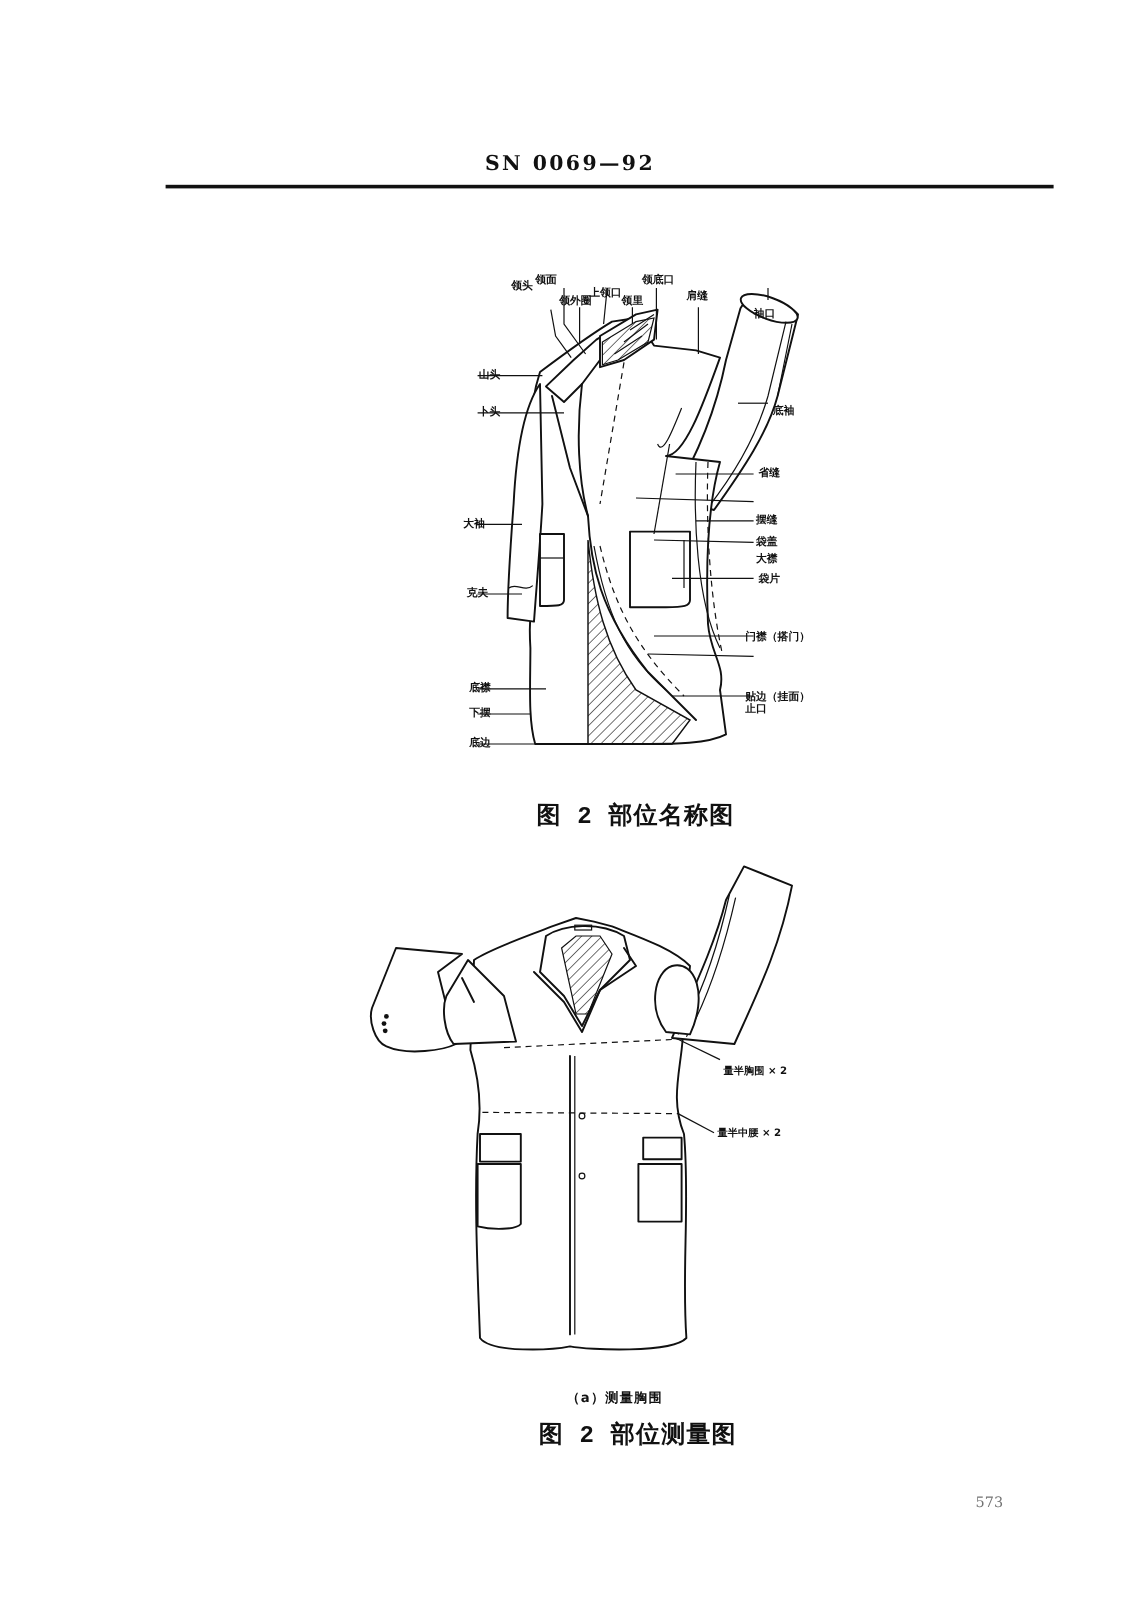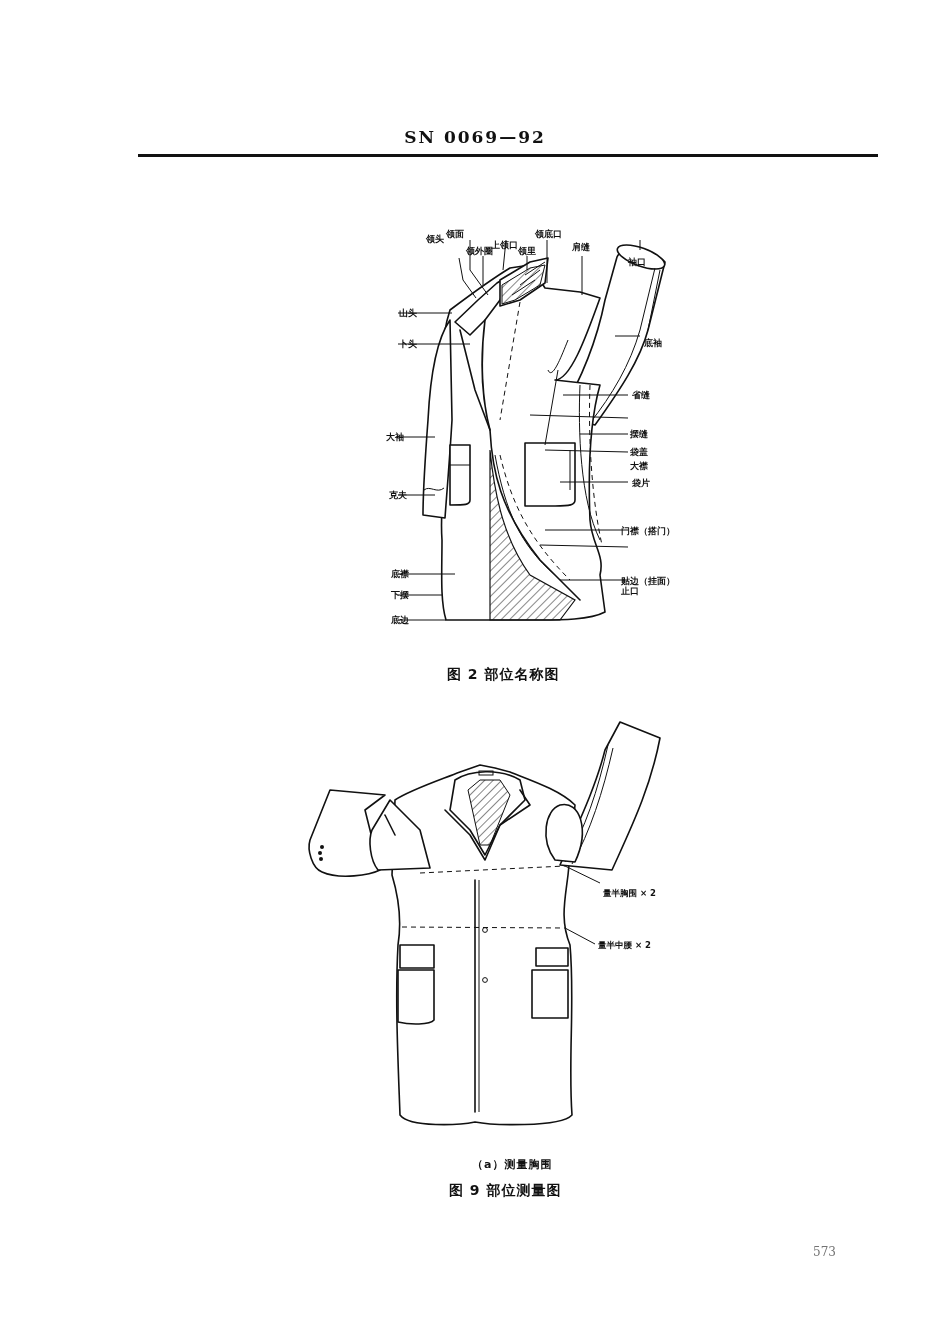--- a/index.html
+++ b/index.html
@@ -11,21 +11,21 @@
     .header-code {
       left: 0; width: 950px; top: 127px; text-align: center;
       font-family: "DejaVu Serif", serif; font-weight: bold; font-size: 17px;
       letter-spacing: 2px; color: #111;
     }
     .header-rule {
       left: 138px; top: 154px; width: 740px; height: 3px; background: #111;
     }
     .lbl { position: absolute; font-size: 9px; font-weight: bold; white-space: nowrap; color: #111; line-height: 10px; }
     .caption { position: absolute; font-weight: bold; white-space: nowrap; color: #111; }
-    .cap-main { font-size: 14px; letter-spacing: 1px; }
+    .cap-main { font-size: 20px; letter-spacing: 1px; font-family: Liberation Mono, monospace; }
     .cap-sub { font-size: 11px; letter-spacing: 1px; }
     .page-num { font-family: "DejaVu Serif", serif; font-size: 12px; color: #737373; }
     svg { position: absolute; left: 0; top: 0; }
     .stroke { fill: none; stroke: #111; stroke-width: 1.6; stroke-linejoin: round; stroke-linecap: round; }
     .thin { fill: none; stroke: #111; stroke-width: 1; }
     .dash { fill: none; stroke: #111; stroke-width: 1; stroke-dasharray: 5 4; }
     .fillw { fill: #fff; stroke: #111; stroke-width: 1.6; stroke-linejoin: round; }
   </style>
 </head>
 <body>
@@ -166,15 +166,15 @@
   <path class="fillw" d="M400,945 L434,945 L434,968 L400,968 Z"></path>
   <path class="fillw" d="M398,970 L434,970 L434,1020 C430,1025 410,1025 398,1022 Z"></path>
   <path class="fillw" d="M536,948 L568,948 L568,966 L536,966 Z"></path>
   <path class="fillw" d="M532,970 L568,970 L568,1018 L532,1018 Z"></path>
 </svg>
 
 <div class="lbl" style="left:603px;top:888px;font-size:8.5px;">量半胸围 × 2</div>
 <div class="lbl" style="left:598px;top:940px;font-size:8.5px;">量半中腰 × 2</div>
 
 <div class="caption cap-sub" style="left:472px;top:1157px;">（a）测量胸围</div>
-<div class="caption cap-main" style="left:449px;top:1182px;">图 9  部位测量图</div>
+<div class="caption cap-main" style="left:449px;top:1182px;">图 2  部位测量图</div>
 
 <div class="abs page-num" style="left:813px;top:1245px;">573</div>
 
 </body></html>

